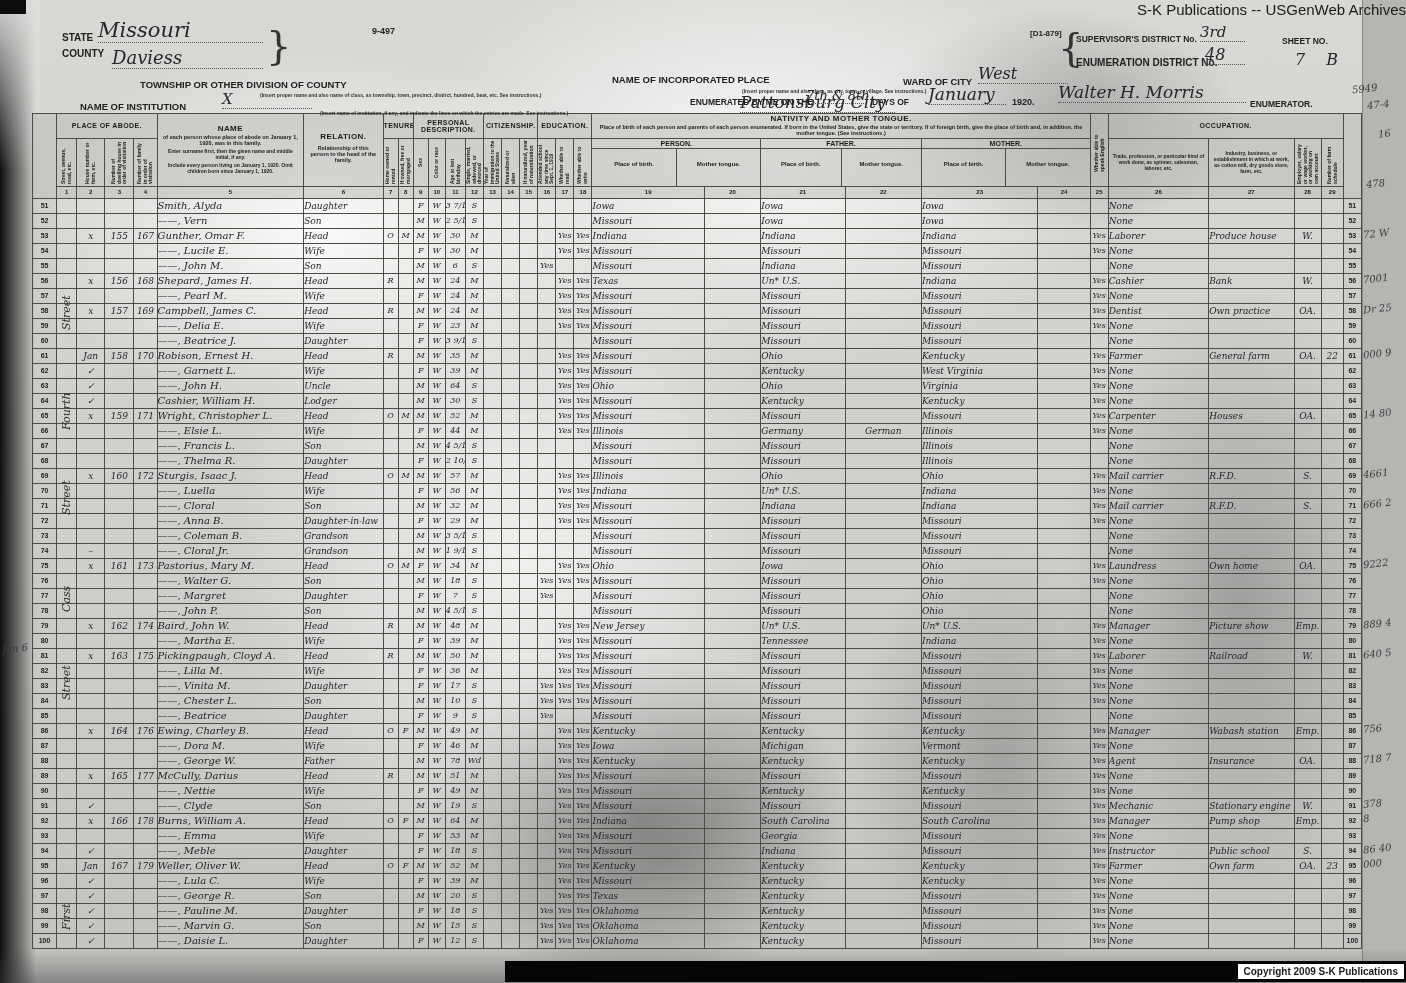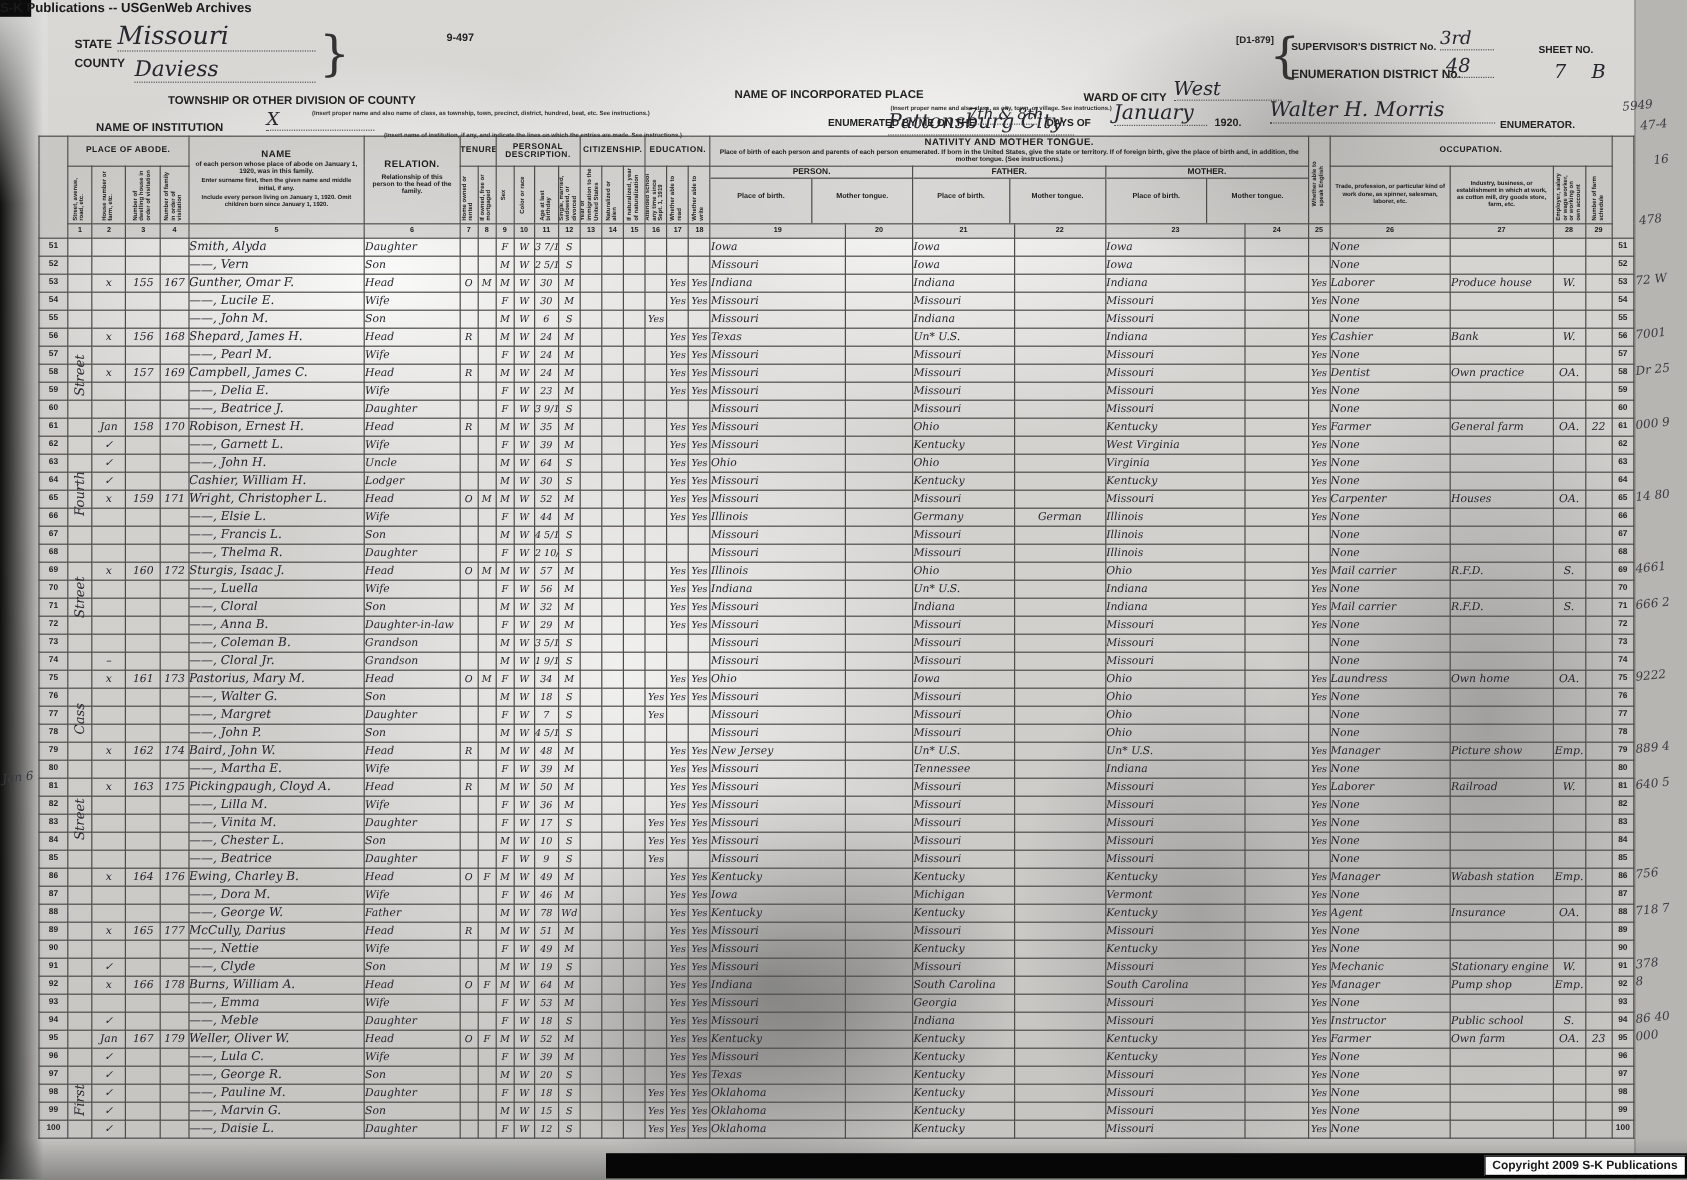--- a/index.html
+++ b/index.html
@@ -13,21 +13,21 @@
       radial-gradient(ellipse 240px 420px at 1240px 600px, rgba(90,90,90,.4), rgba(90,90,90,0) 75%),
       radial-gradient(ellipse 200px 300px at 1000px 760px, rgba(90,90,90,.35), rgba(90,90,90,0) 75%),
       linear-gradient(#d9d8d5,#cfcecb 60%,#c4c3c0);
     font-family:"Liberation Sans",sans-serif;color:#1a1a1a;}
   .edge-left{position:absolute;left:0;top:0;width:36px;height:983px;z-index:3;pointer-events:none;
     background:linear-gradient(to right, rgba(5,5,5,.95), rgba(5,5,5,.45) 55%, rgba(5,5,5,0));}
   .edge-left-fade{position:absolute;left:0;top:0;width:40px;height:170px;z-index:4;
     background:linear-gradient(rgba(222,222,220,.95), rgba(222,222,220,0));}
   .edge-right{position:absolute;left:1362px;top:0;width:44px;height:983px;background:#b7b5b2;border-left:1px solid #8a8884;z-index:2;}
   .corner-mark{position:absolute;left:0;top:0;width:26px;height:14px;background:#0c0c0c;z-index:5;}
-  .banner{position:absolute;left:0;top:1px;width:100%;text-align:left;font-size:11px;font-weight:bold;z-index:6;}
+  .banner{position:absolute;left:0;top:1px;width:100%;text-align:right;font-size:15px;font-weight:normal;z-index:6;}
   .lbl{position:absolute;font-weight:bold;color:#222;white-space:nowrap;z-index:6;}
   .hwv{position:absolute;font-family:"DejaVu Serif",serif;font-style:italic;color:#26262e;white-space:nowrap;z-index:6;}
   .dot{border-bottom:1px dotted #555;}
   .note{position:absolute;font-size:5px;font-weight:bold;color:#333;white-space:nowrap;z-index:6;}
   .brace{position:absolute;font-size:40px;font-weight:normal;color:#333;z-index:6;font-family:"DejaVu Serif",serif;}
   table.census{position:absolute;left:32px;top:113px;width:1330px;border-collapse:collapse;table-layout:fixed;z-index:5;}
   table.census td,table.census th{border:1px solid #4e4c49;padding:0;margin:0;overflow:hidden;box-sizing:border-box;}
   thead th{background:rgba(190,188,184,.55);color:#1c1c1c;font-weight:bold;vertical-align:middle;}
   .gt{font-size:8px;letter-spacing:.4px;text-align:center;}
   .gt-sm{font-size:7px;}

